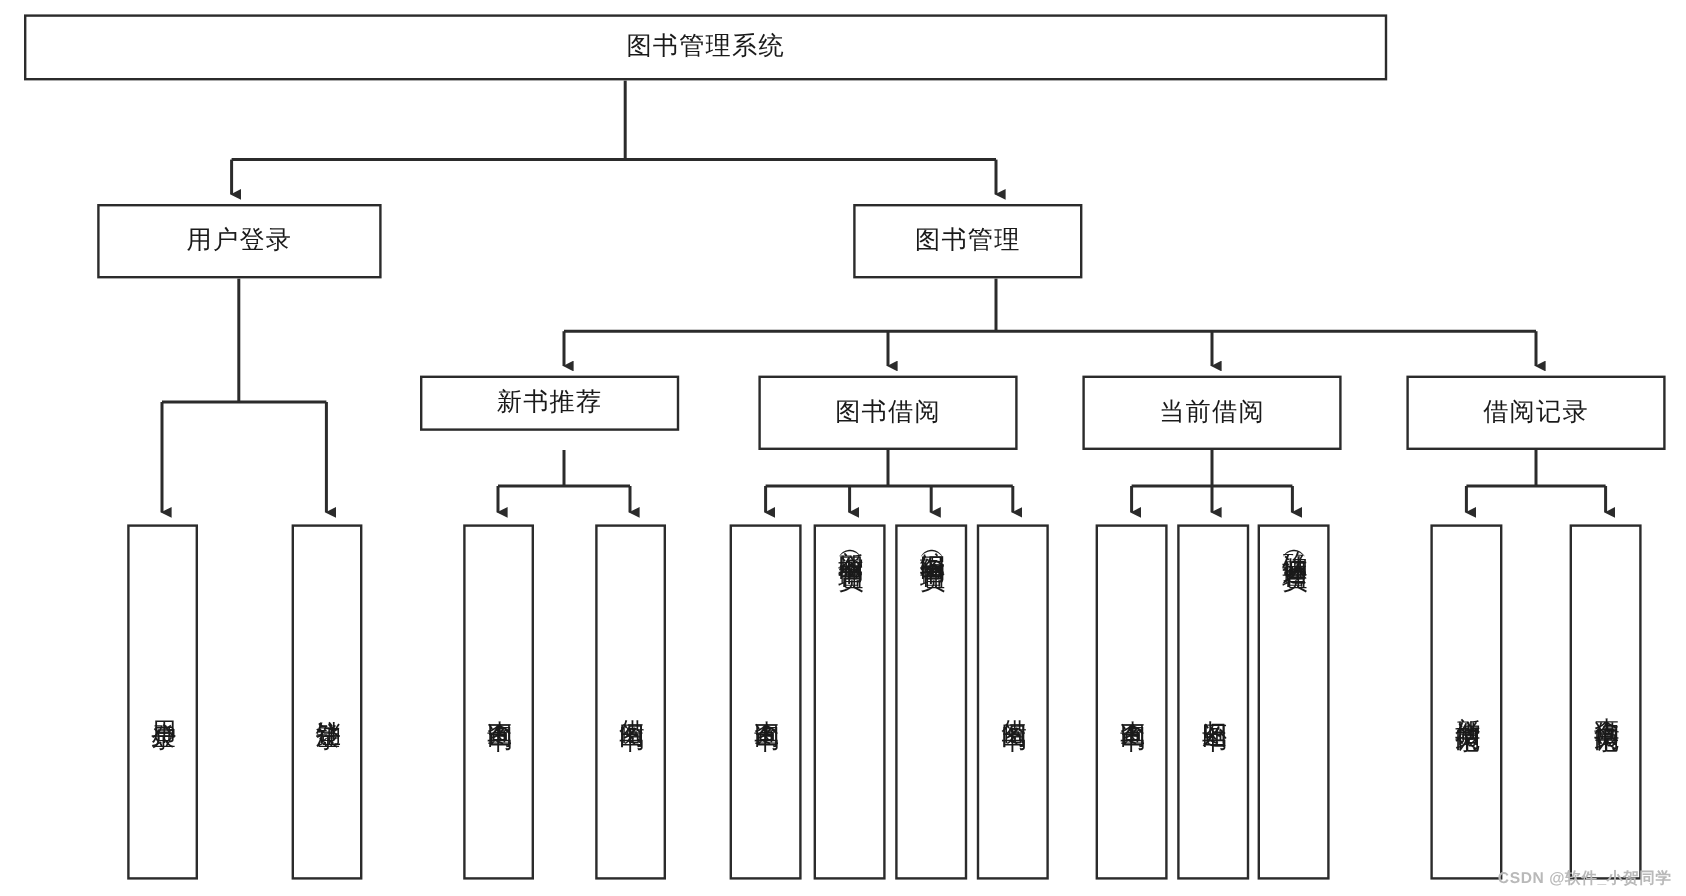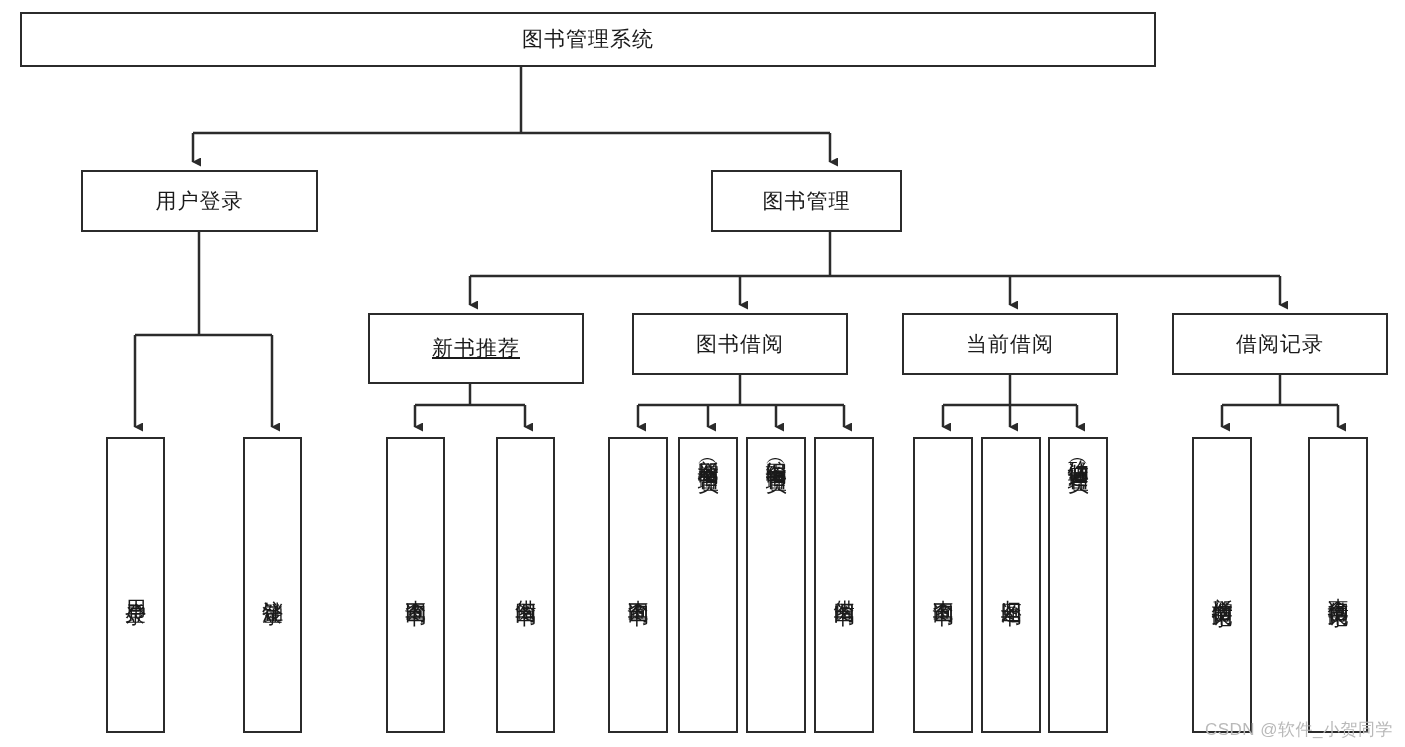--- a/index.html
+++ b/index.html
@@ -61,25 +61,26 @@
     white-space: nowrap;
     margin: 0 auto;
   }
   .node.vertical.centered {
     align-items: center;
   }
   .watermark {
     position: absolute;
     right: 12px;
     bottom: 6px;
-    font-size: 17px;
+    font-size: 13px;
     color: #b9b9b9;
     letter-spacing: 0.5px;
     white-space: nowrap;
     user-select: none;
+    font-weight: bold;
   }
 </style>
 </head>
 <body>
 
 <div id="diagram-root">
 
   <svg class="connectors" viewBox="0 0 1405 747">
     <defs>
       <marker id="arrowhead" markerWidth="9" markerHeight="9" refX="4.5" refY="8" orient="auto" markerUnits="userSpaceOnUse">
@@ -134,21 +135,21 @@
     <span class="node-label">图书管理系统</span>
   </div>
 
   <div class="node horizontal" style="left:81px; top:170px; width:237px; height:62px;">
     <span class="node-label">用户登录</span>
   </div>
   <div class="node horizontal" style="left:711px; top:170px; width:191px; height:62px;">
     <span class="node-label">图书管理</span>
   </div>
 
-  <div class="node horizontal" style="left:368px; top:313px; width:216px; height:71px;text-decoration:underline;">
+  <div class="node horizontal" style="left:350px; top:313px; width:216px; height:46px;">
     <span class="node-label">新书推荐</span>
   </div>
   <div class="node horizontal" style="left:632px; top:313px; width:216px; height:62px;justify-content:center;">
     <span class="node-label">图书借阅</span>
   </div>
   <div class="node horizontal" style="left:902px; top:313px; width:216px; height:62px;">
     <span class="node-label">当前借阅</span>
   </div>
   <div class="node horizontal" style="left:1172px; top:313px; width:216px; height:62px;">
     <span class="node-label">借阅记录</span>

